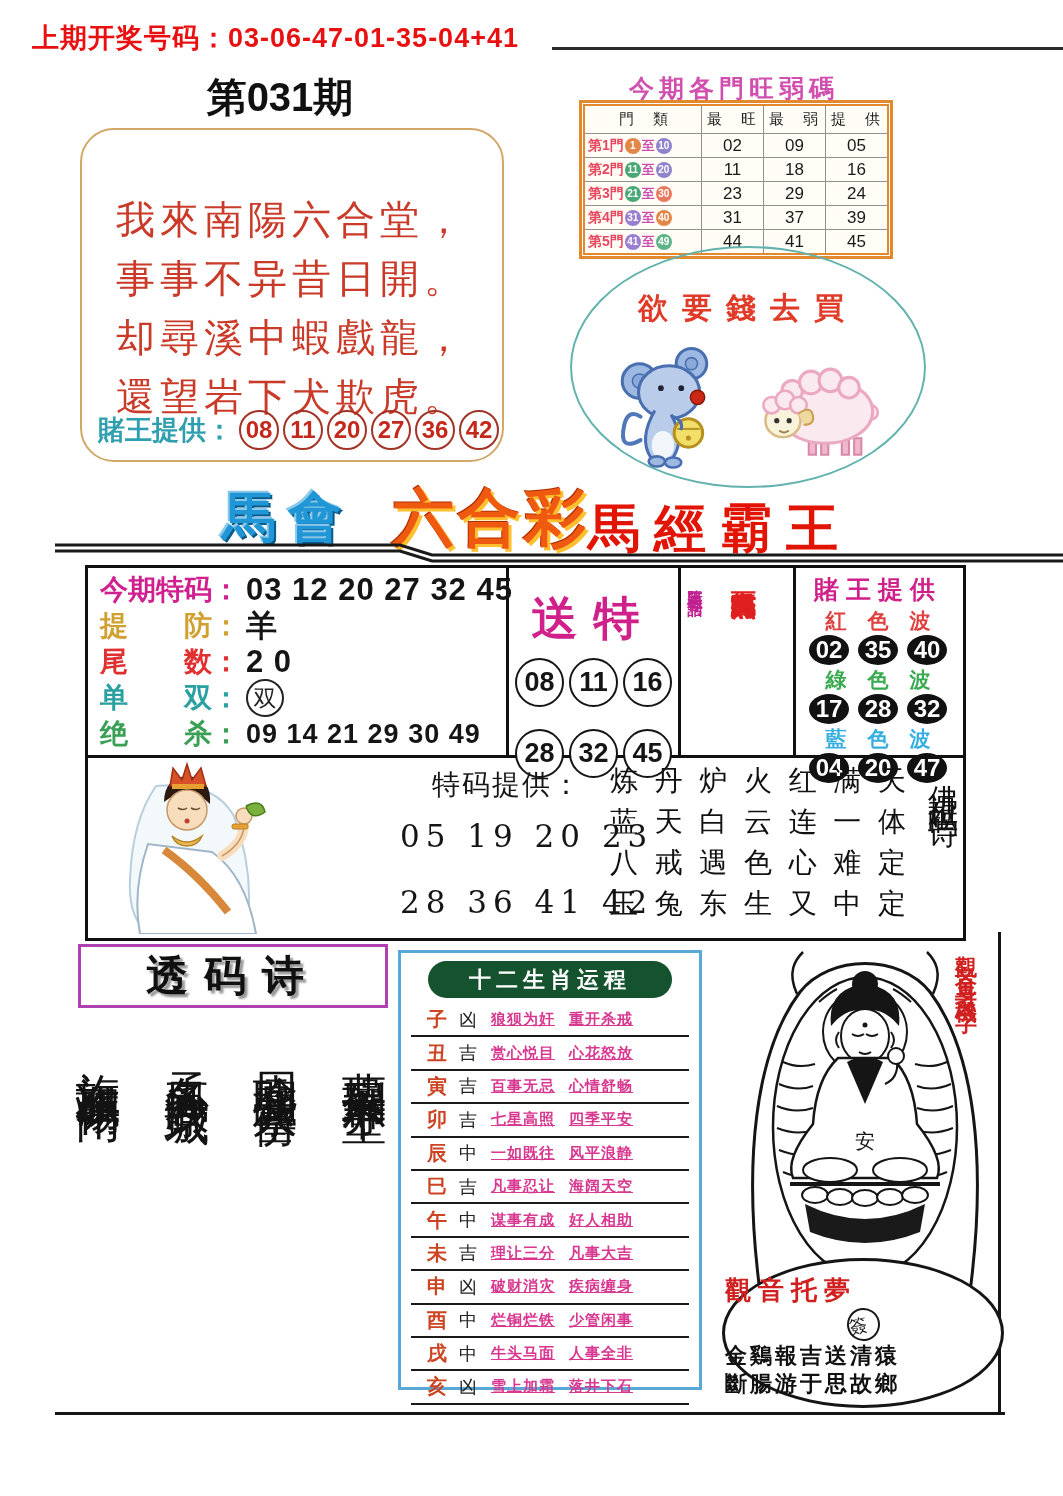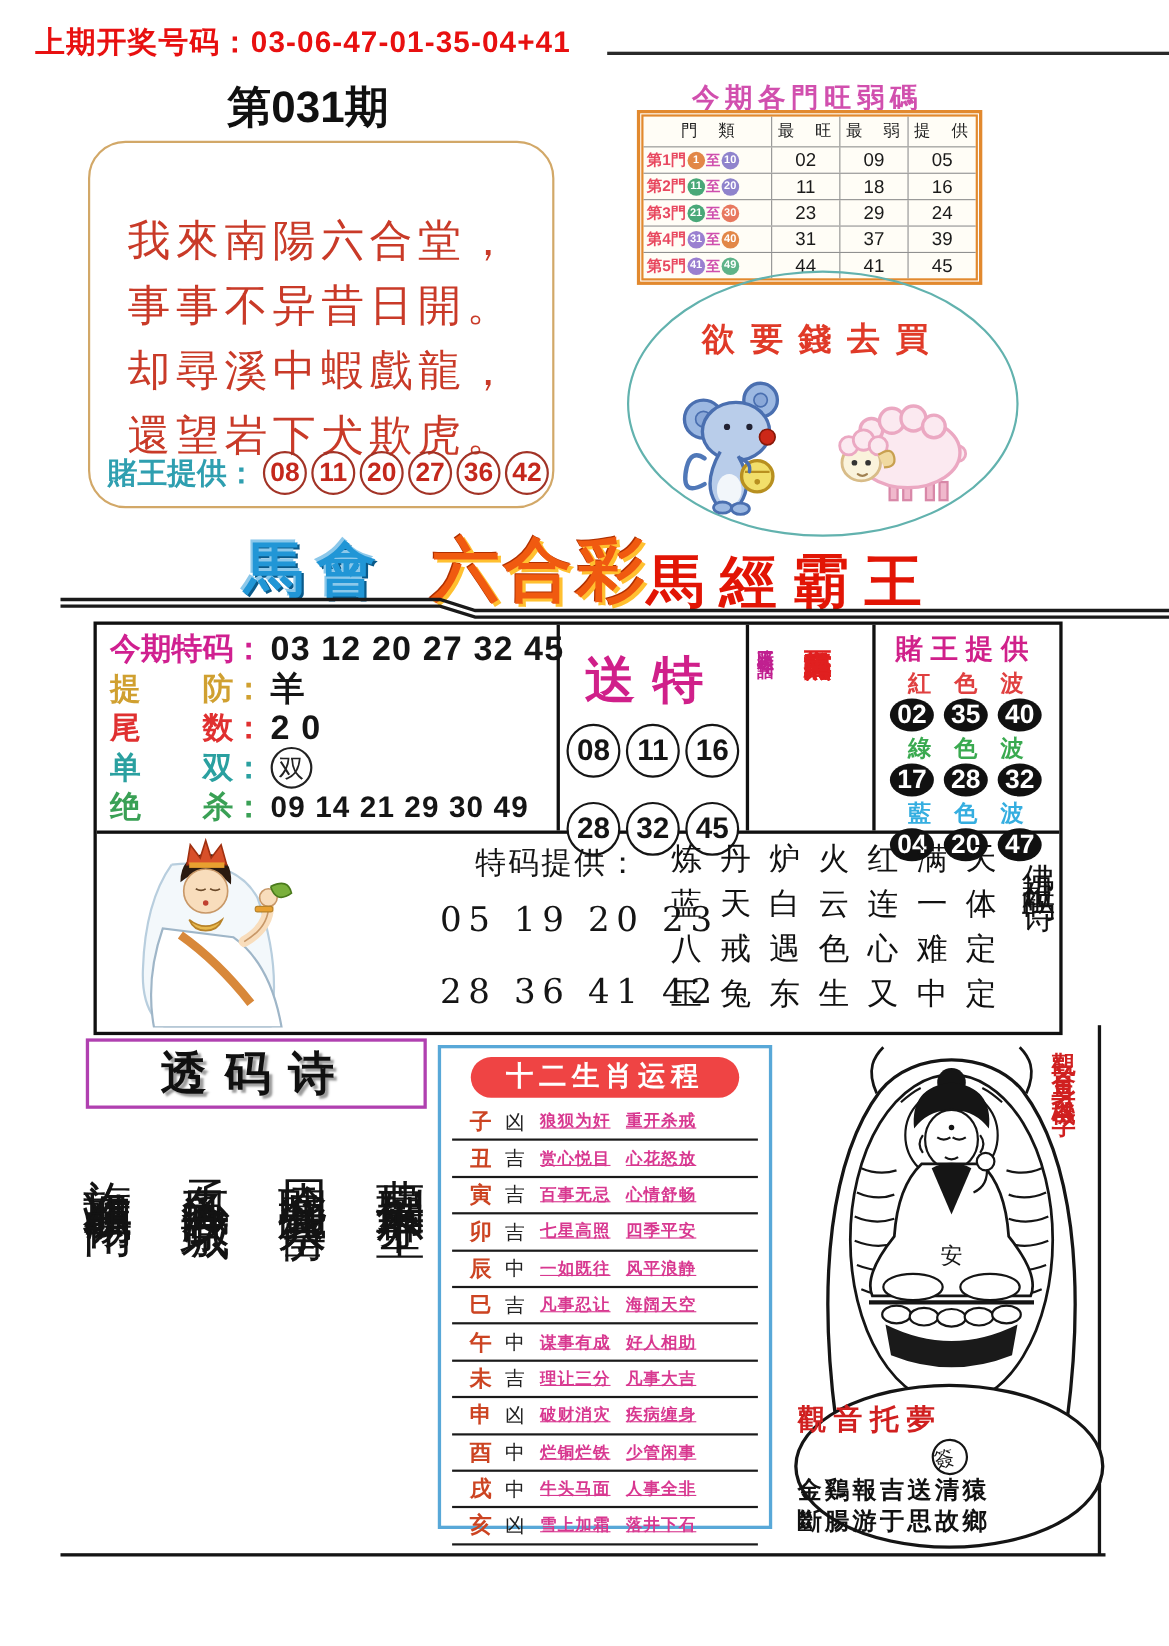--- a/index.html
+++ b/index.html
@@ -85,21 +85,21 @@
   .verse-line{height:41px;line-height:41px;font-size:28px;color:#111;font-family:"DejaVu Serif",serif;text-align:justify;text-align-last:justify;}
   .fozu{position:absolute;left:834px;top:194px;writing-mode:vertical-rl;text-orientation:upright;font-size:30px;color:#111;height:172px;letter-spacing:8px;font-family:"DejaVu Serif",serif;}
 
   
   .tms-box{left:78px;top:944px;width:310px;height:64px;border:3px solid #b040b0;display:flex;align-items:center;justify-content:center;box-sizing:border-box;}
   .tms-text{font-size:42px;font-weight:bold;color:#101010;letter-spacing:16px;font-family:"DejaVu Serif",serif;text-shadow:3px 3px 2px #9a9a9a;white-space:nowrap;}
   .tms-cols{left:68px;top:1036px;width:326px;height:380px;display:flex;justify-content:space-between;}
   .tms-col{writing-mode:vertical-rl;text-orientation:upright;font-size:45px;color:#131313;font-family:"DejaVu Serif",serif;letter-spacing:5px;}
 
   .zod{left:398px;top:950px;width:304px;height:440px;border:3px solid #58a8d8;background:#fff;box-sizing:border-box;padding:6px 10px 0;}
-  .zod-head{width:244px;height:37px;margin:2px auto 6px;background:#ef4444;border-radius:19px;color:#fff;font-size:25px;font-weight:bold;letter-spacing:5px;text-align:center;line-height:37px;font-family:Liberation Mono, monospace;white-space:nowrap;}
+  .zod-head{width:244px;height:37px;margin:2px auto 6px;background:#14532d;border-radius:19px;color:#fff;font-size:22px;font-weight:bold;letter-spacing:5px;text-align:center;line-height:37px;font-family:Liberation Sans, sans-serif;white-space:nowrap;}
   .zod-row{height:31.4px;display:flex;align-items:center;border-bottom:2px solid #1a1a1a;white-space:nowrap;font-family:"DejaVu Serif",serif;}
   .zod-branch{margin-left:16px;width:26px;color:#cc4422;font-size:20px;font-weight:bold;}
   .zod-luck{width:24px;margin-left:6px;color:#222;font-size:18px;}
   .zod-p{color:#d83890;font-size:15px;font-weight:bold;letter-spacing:1px;margin-left:8px;text-decoration:underline;}
   .zod-p + .zod-p{margin-left:14px;}
 
   .buddha-svg{left:735px;top:932px;width:260px;height:362px;}
   .gy-vert{left:952px;top:938px;writing-mode:vertical-rl;text-orientation:upright;color:#d02020;font-size:22px;font-weight:bold;height:205px;letter-spacing:9px;font-family:"DejaVu Serif",serif;}
   .right-vline{left:998px;top:932px;width:3px;height:482px;background:#151515;}
   .gy-oval{left:722px;top:1258px;width:282px;height:150px;border:3px solid #151515;border-radius:50%;background:#fff;text-align:left;box-sizing:border-box;}

